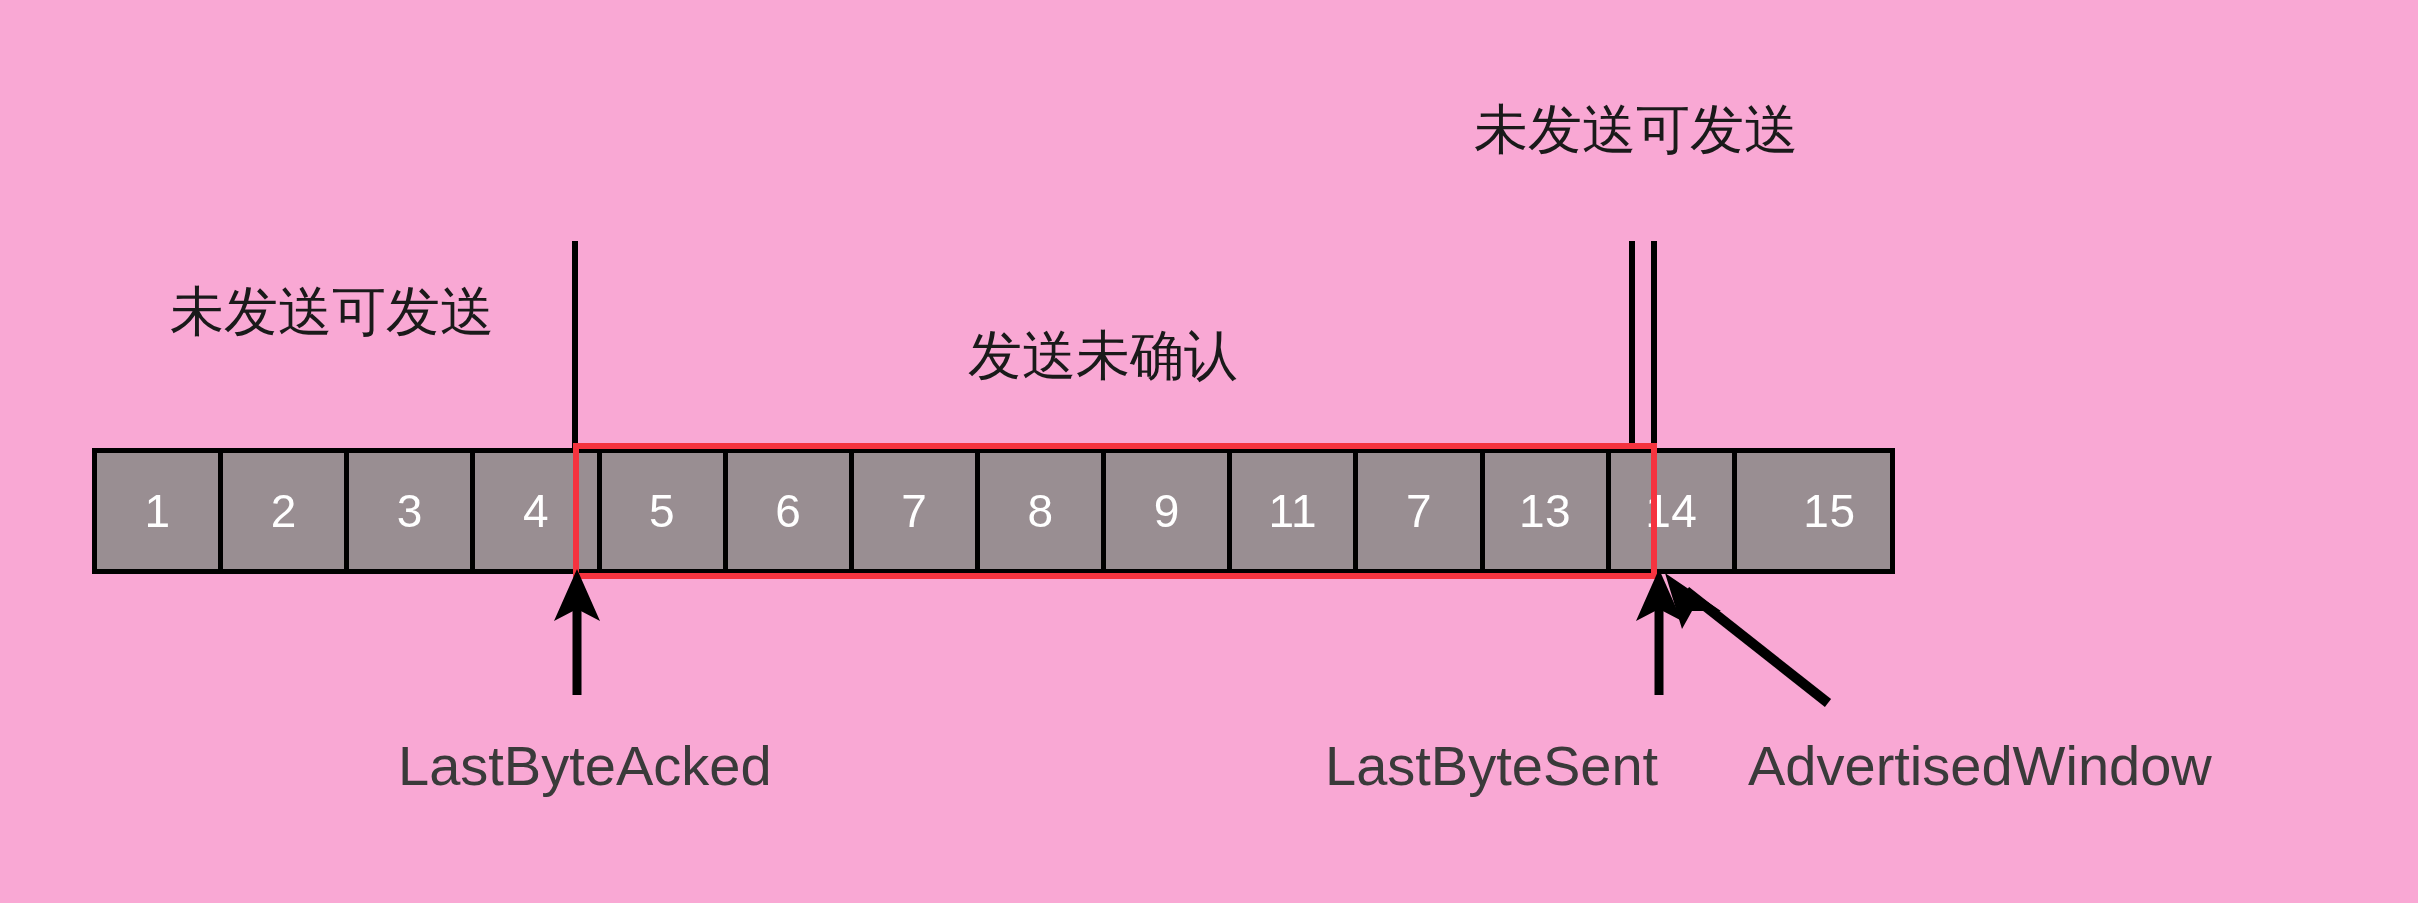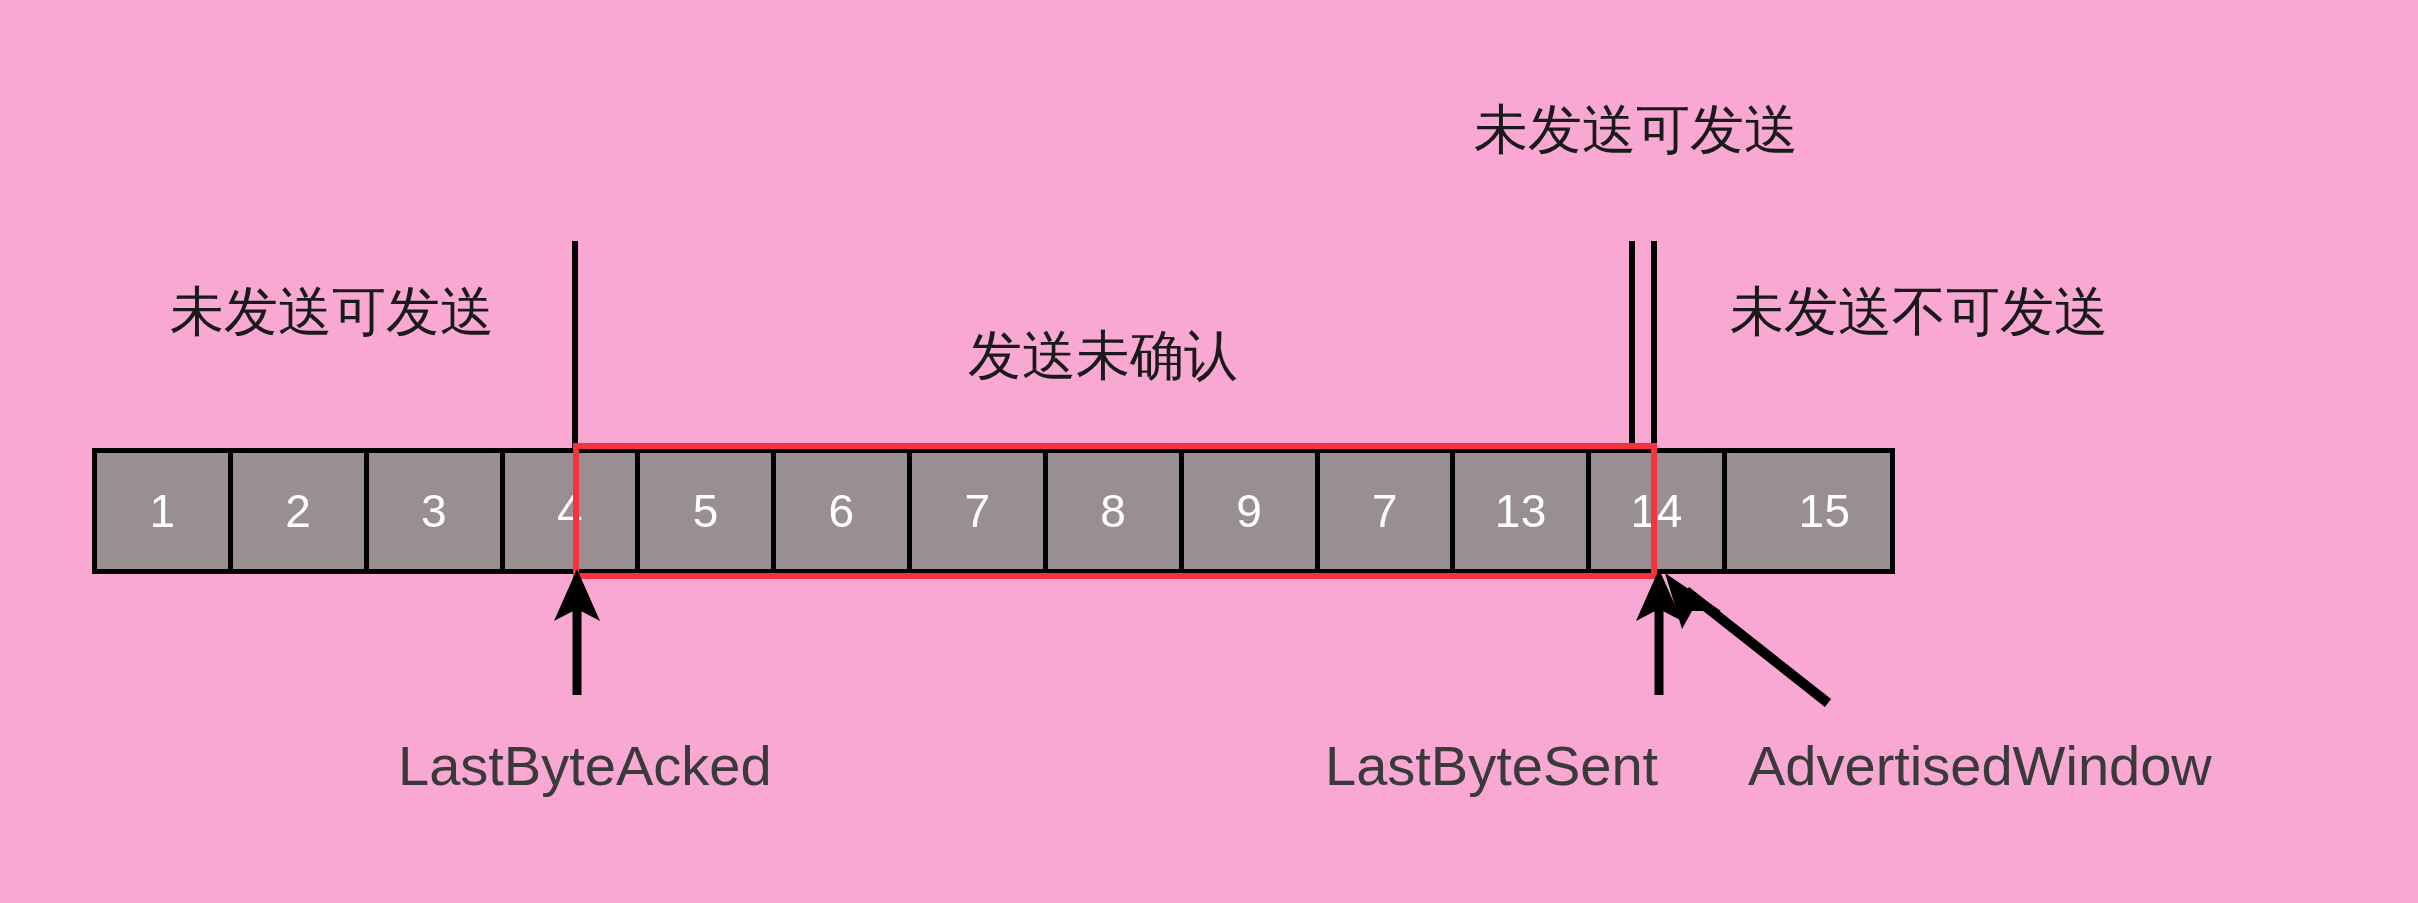--- a/index.html
+++ b/index.html
@@ -85,37 +85,37 @@
 <body>
 
 <div id="diagram">
 
   <div class="cn-label" style="left:1474px; top:100px;">未发送可发送</div>
 
   <div class="cn-label" style="left:170px; top:282px;">未发送可发送</div>
 
   <div class="cn-label" style="left:968px; top:281px;margin-top:45px;">发送未确认</div>
 
-  <div class="cn-label" style="left:1730px; top:282px;">未发送不可发送</div>
 
   <div class="vline" style="left:572px; top:241px; height:210px;"></div>
 
   <div class="vline" style="left:1629px; top:241px; height:210px;"></div>
   <div class="vline" style="left:1651px; top:241px; height:210px;"></div>
 
   <div class="seg-row">
     <div class="seg-cell">1</div>
     <div class="seg-cell">2</div>
     <div class="seg-cell">3</div>
     <div class="seg-cell">4</div>
     <div class="seg-cell">5</div>
     <div class="seg-cell">6</div>
     <div class="seg-cell">7</div>
     <div class="seg-cell">8</div>
     <div class="seg-cell">9</div>
+    <div class="seg-cell">11</div>
     <div class="seg-cell">7</div>
     <div class="seg-cell">13</div>
     <div class="seg-cell">14</div>
     <div class="seg-cell">15</div>
   </div>
 
   <div class="redbox" style="left:573px; top:443px; width:1084px; height:136px;"></div>
 
   <svg class="arrow-svg" style="left:540px; top:565px; width:80px; height:135px;" viewBox="0 0 80 135">
     <line x1="37" y1="130" x2="37" y2="28" stroke="#000000" stroke-width="9"></line>

